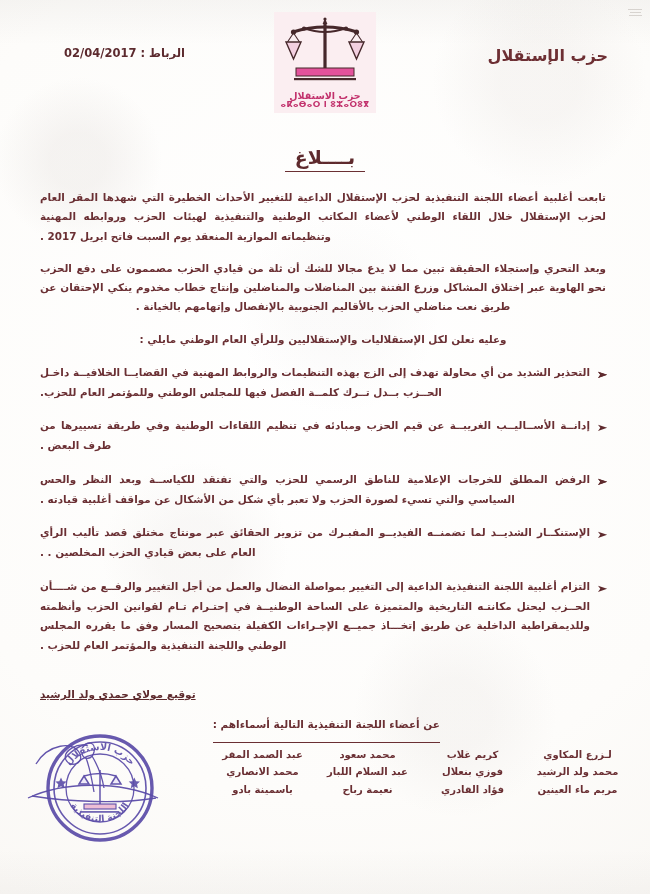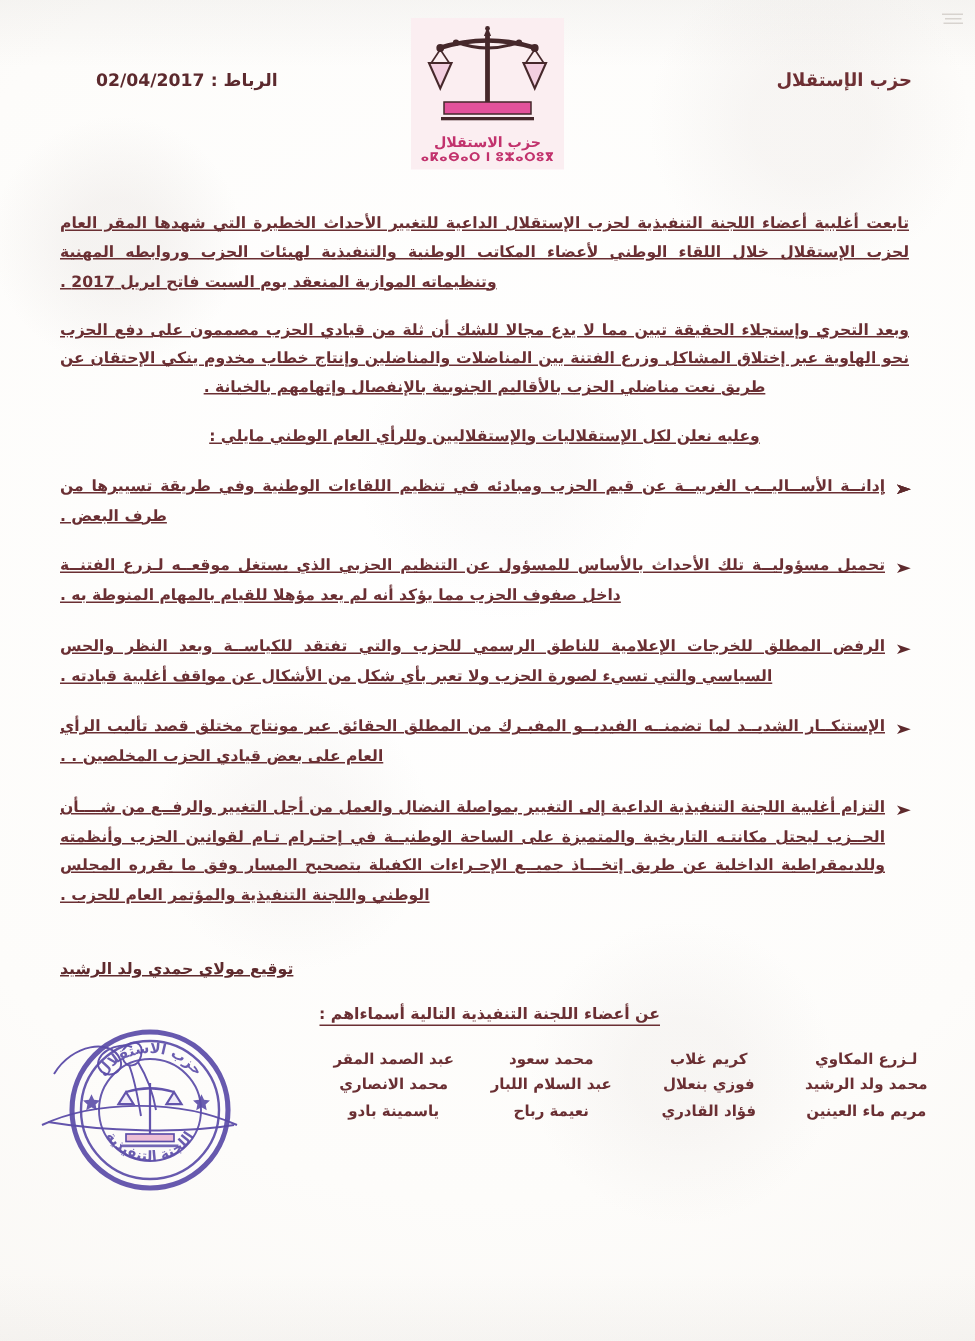--- a/index.html
+++ b/index.html
@@ -66,21 +66,21 @@
 
   
   .header {
     position: relative;
     height: 140px;
     padding: 0 28px;
   }
   .hdr-party {
     position: absolute;
     top: 46px; right: 42px;
-    font-size: 12px;
+    font-size: 16px;
     font-weight: 700;
     color: #6d2f33;
     letter-spacing: .2px;
   }
   .hdr-place-date {
     position: absolute;
     top: 46px; left: 64px;
     font-size: 11.5px;
     font-weight: 700;
     color: #5c2a2e;
@@ -132,21 +132,20 @@
     letter-spacing: 2px;
     border-bottom: 1.6px solid #6b3033;
     padding: 0 10px 3px;
     display: inline-block;
   }
 
   
   .body-wrap {
     padding: 0 44px 0 40px;
     color: #6a2f33;
-    text-decoration: underline;
   }
   p.para {
     margin: 0 0 13px;
     font-size: 10.4px;
     line-height: 1.85;
     text-align: justify;
     text-align-last: center;
     font-weight: 700;
     color: #6a2f33;
   }
@@ -193,21 +192,21 @@
   }
   .signature-label u { text-decoration-color: #5e2a2d; margin-top: 36px; }
 
   .members-heading {
     position: absolute;
     top: 48px; right: 210px;
     font-size: 10.5px;
     font-weight: 700;
     color: #6a2f33;
     border-bottom: 1px solid #6a2f33;
-    padding-bottom: 1px;
+    padding-bottom: 12px;
     white-space: nowrap;
   }
 
   .members-cols {
     position: absolute;
     top: 76px;
     right: 20px;
     left: 200px;
     display: flex;
     flex-direction: row;
@@ -288,51 +287,54 @@
             <rect x="12" y="52" width="58" height="8" fill="none" stroke="#46282b" stroke-width="1"></rect>
 
             <rect x="10" y="62" width="62" height="2.2" fill="#46282b"></rect>
           </svg>
           <div class="logo-word">حزب الاستقلال</div>
           <div class="logo-tifinagh">ⴰⴽⴰⴱⴰⵔ ⵏ ⵓⵣⴰⵔⵓⴳ</div>
         </div>
       </div>
     </div>
 
+    <div class="doc-title">
+      <span>بــــلاغ</span>
+    </div>
 
     <div class="body-wrap">
 
       <p class="para first">تابعت أغلبية أعضاء اللجنة التنفيذية لحزب الإستقلال الداعية للتغيير الأحداث الخطيرة التي شهدها المقر العام لحزب الإستقلال خلال اللقاء الوطني لأعضاء المكاتب  الوطنية والتنفيذية لهيئات الحزب وروابطه المهنية وتنظيماته الموازية المنعقد يوم السبت فاتح ابريل 2017 .</p>
 
       <p class="para">وبعد التحري وإستجلاء الحقيقة تبين مما لا يدع مجالا للشك أن ثلة من قيادي الحزب مصممون على دفع الحزب نحو الهاوية عبر إختلاق المشاكل وزرع الفتنة بين المناضلات والمناضلين وإنتاج خطاب مخدوم ينكي الإحتقان عن طريق نعت مناضلي الحزب بالأقاليم الجنوبية بالإنفصال وإتهامهم بالخيانة .</p>
 
       <p class="para lead">وعليه نعلن لكل الإستقلاليات والإستقلاليين وللرأي العام الوطني مايلي :</p>
 
       <ul class="bullet-list">
         <li class="bullet">
           <span class="marker">➤</span>
         </li>
         <li class="bullet">
           <span class="marker">➤</span>
+          <span>التحذير الشديد  من أي محاولة  تهدف إلى  الزج بهذه التنظيمات والروابط المهنية في القضايــا الخلافيــة داخـل الحــزب بــدل تــرك كلمــة الفصل فيها للمجلس الوطني وللمؤتمر العام للحزب.</span>
         </li>
         <li class="bullet">
           <span class="marker">➤</span>
           <span>إدانــة الأســاليــب الغريبــة عن قيم الحزب ومبادئه في تنظيم اللقاءات الوطنية  وفي طريقة تسييرها من طرف البعض .</span>
         </li>
         <li class="bullet">
           <span class="marker">➤</span>
-          <span>تحميل مسؤوليــة تلك الأحداث بالأساس للمسؤول عن التنظيم الحزبي  الذي يستغل موقعــه لـزرع الفتنــة داخل صفوف الحزب مما يؤكد أنه لم يعد مؤهلا للقيام بالمهام المنوطة به .</span>
         </li>
         <li class="bullet">
           <span class="marker">➤</span>
           <span>الرفض المطلق للخرجات الإعلامية للناطق الرسمي للحزب والتي تفتقد للكياســة وبعد النظر  والحس السياسي والتي تسيء لصورة الحزب ولا تعبر بأي شكل من الأشكال عن مواقف أغلبية قيادته .</span>
         </li>
         <li class="bullet">
           <span class="marker">➤</span>
-          <span>الإستنكــار الشديــد لما تضمنــه الفيديــو المفبـرك من المطلق الحقائق عبر مونتاج مختلق قصد تأليب الرأي العام على بعض قيادي الحزب المخلصين . .</span>
+          <span>الإستنكــار الشديــد لما تضمنــه الفيديــو المفبـرك من تزوير الحقائق عبر مونتاج مختلق قصد تأليب الرأي العام على بعض قيادي الحزب المخلصين . .</span>
         </li>
         <li class="bullet">
           <span class="marker">➤</span>
           <span>التزام أغلبية اللجنة التنفيذية الداعية إلى التغيير بمواصلة النضال والعمل من أجل التغيير والرفــع من شــــأن الحــزب ليحتل مكانتـه التاريخية والمتميزة على الساحة الوطنيــة في إحتـرام تـام لقوانين الحزب وأنظمته وللديمقراطية الداخلية عن طريق إتخـــاذ جميــع الإجـراءات الكفيلة بتصحيح المسار وفق ما يقرره المجلس الوطني واللجنة التنفيذية والمؤتمر العام للحزب .</span>
         </li>
       </ul>
     </div>
 
     <div class="footer">
 

